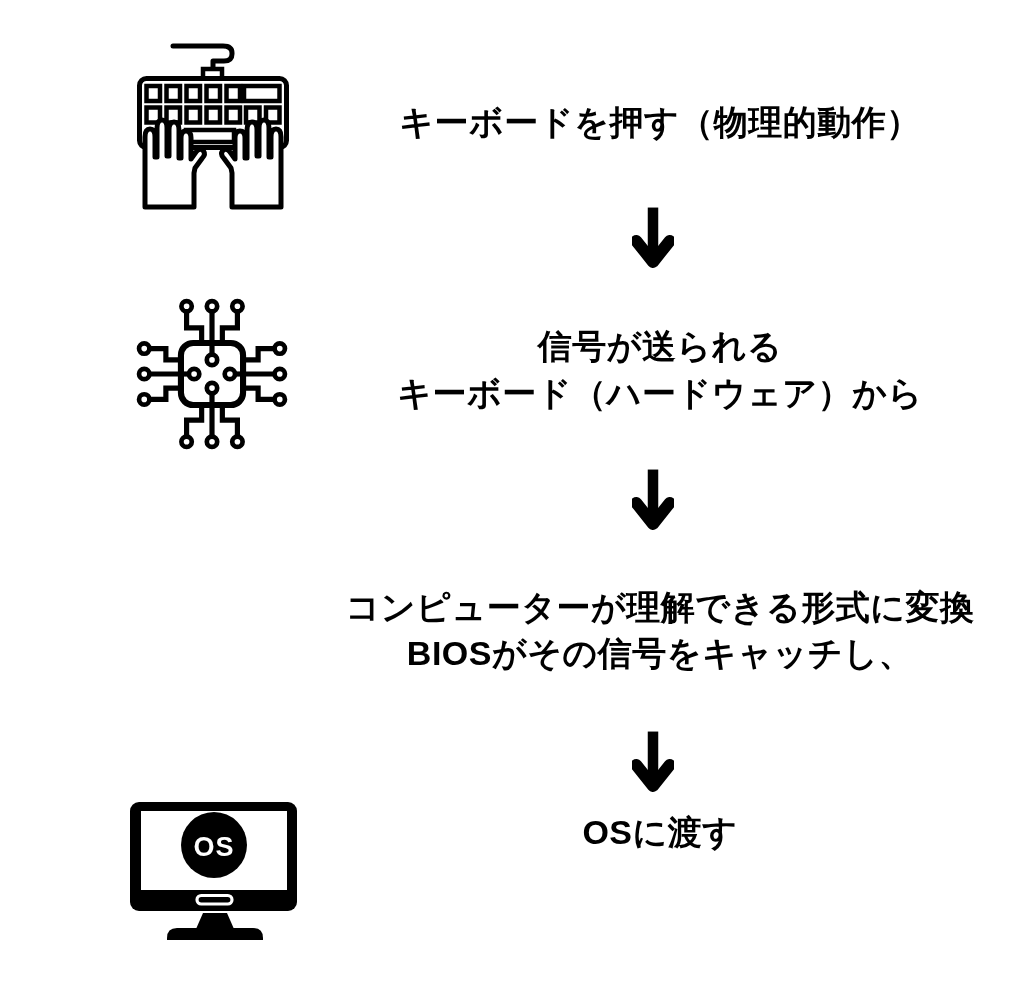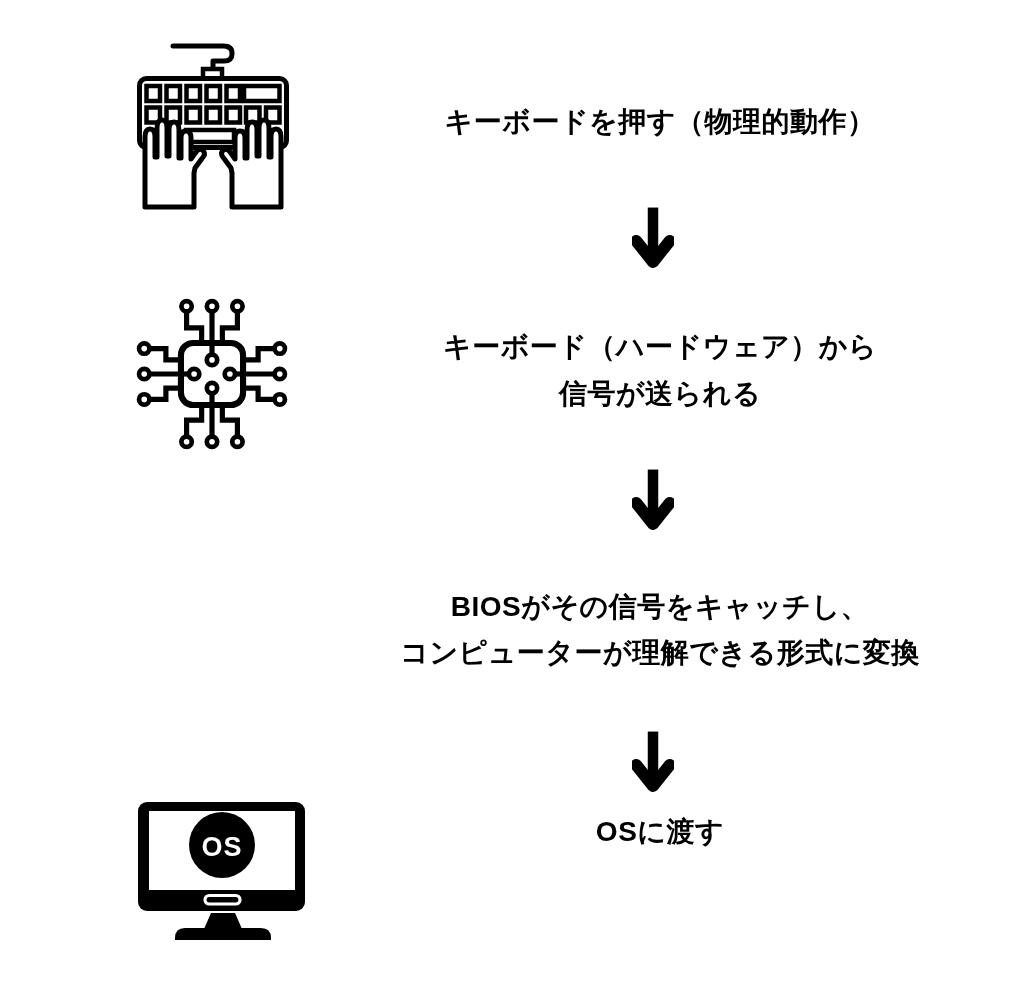--- a/index.html
+++ b/index.html
@@ -33,21 +33,21 @@
     display: block;
     width: 100%;
     height: 100%;
   }
   .label {
     position: absolute;
     left: 310px;
     width: 700px;
     text-align: center;
     font-weight: 700;
-    font-size: 28px;
+    font-size: 34px;
     color: #000000;
     letter-spacing: 0.5px;
   }
 </style>
 </head>
 <body>
 
 <div class="canvas">
 
   <div class="icon" style="left:137px; top:40px; width:152px; height:170px;">
@@ -131,44 +131,44 @@
           <circle cx="85" cy="157" r="5.5"></circle>
           <circle cx="112" cy="157" r="5.5"></circle>
         <circle cx="85" cy="70" r="5.5"></circle>
           <circle cx="66" cy="85" r="5.5"></circle>
         <circle cx="104" cy="85" r="5.5"></circle>
           <circle cx="85" cy="100" r="5.5"></circle>
       </g>
     </svg>
   </div>
   <div class="label" style="top:323px; line-height:47px;">
+    <div>信号が送られる</div>
     <div>キーボード（ハードウェア）から</div>
-    <div>信号が送られる</div>
   </div>
 
   <div class="arrow" style="left:632px; top:465px;">
     <svg viewBox="0 0 44 74" xmlns="http://www.w3.org/2000/svg">
       <path d="M22,3 V52" stroke="#000" stroke-width="11" fill="none"></path>
       <path d="M4.5,38 L22,60 L39.5,38" stroke="#000" stroke-width="12.5" fill="none" stroke-linecap="round" stroke-linejoin="round"></path>
     </svg>
   </div>
 
   <div class="label" style="top:584px; line-height:46px;">
+    <div>コンピューターが理解できる形式に変換</div>
     <div>BIOSがその信号をキャッチし、</div>
-    <div>コンピューターが理解できる形式に変換</div>
   </div>
 
   <div class="arrow" style="left:632px; top:727px;">
     <svg viewBox="0 0 44 74" xmlns="http://www.w3.org/2000/svg">
       <path d="M22,3 V52" stroke="#000" stroke-width="11" fill="none"></path>
       <path d="M4.5,38 L22,60 L39.5,38" stroke="#000" stroke-width="12.5" fill="none" stroke-linecap="round" stroke-linejoin="round"></path>
     </svg>
   </div>
 
-  <div class="icon" style="left:136px; top:800px; width:174px; height:148px;">
+  <div class="icon" style="left:128px; top:800px; width:174px; height:148px;">
     <svg viewBox="0 0 174 148" xmlns="http://www.w3.org/2000/svg">
       <rect x="2" y="2" width="167" height="109" rx="9" fill="#000"></rect>
       <rect x="13" y="11" width="146" height="79" fill="#fff"></rect>
       <circle cx="86" cy="45" r="33" fill="#000"></circle>
       <text x="86" y="47" font-size="27" font-weight="bold" letter-spacing="1" font-family="'Liberation Sans','DejaVu Sans',sans-serif" text-anchor="middle" dominant-baseline="central" fill="#fff">OS</text>
       <rect x="69" y="95.5" width="35" height="8.5" rx="4.25" fill="none" stroke="#fff" stroke-width="3.2"></rect>
       <polygon points="75,113 99,113 106,129 68,129" fill="#000"></polygon>
       <path d="M39,140 V138 Q39,128 49,128 H125 Q135,128 135,138 V140 Z" fill="#000"></path>
     </svg>
   </div>

